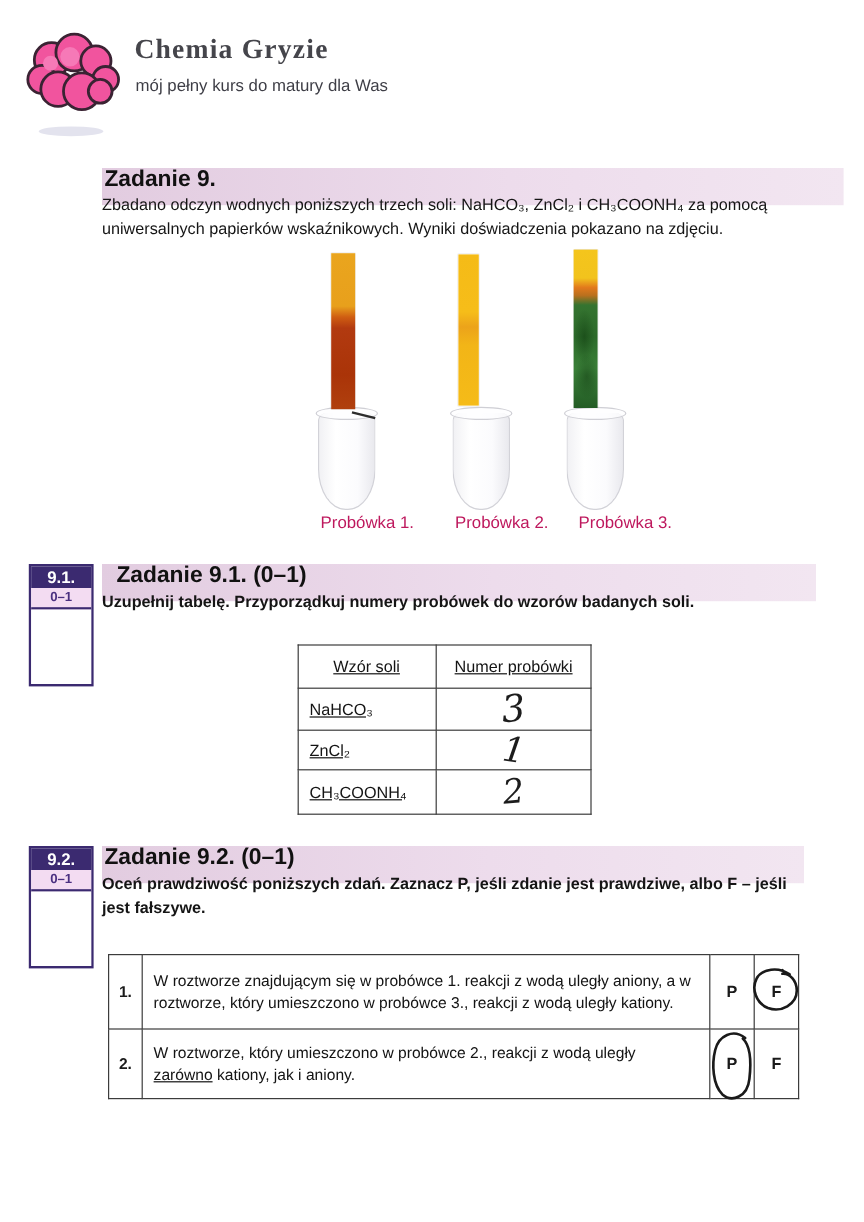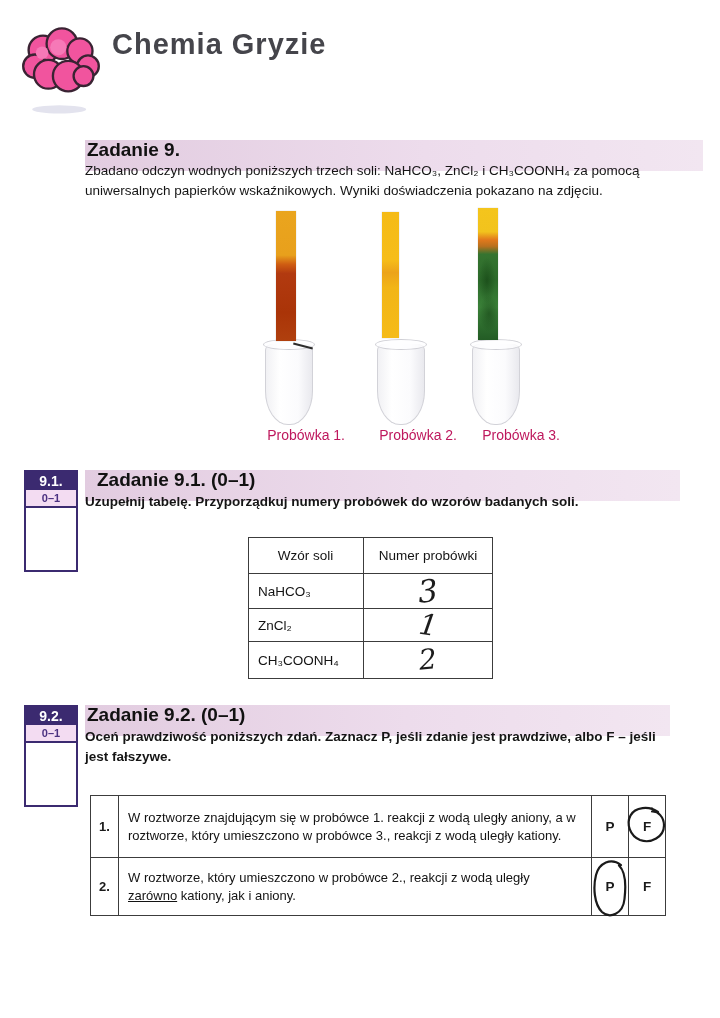--- a/index.html
+++ b/index.html
@@ -3,22 +3,22 @@
 <meta charset="utf-8">
 <style>
   html,body { margin:0; padding:0; background:#fff; }
   #page {
     position:relative; width:720px; height:1018px; background:#ffffff;
     font-family:"Liberation Sans","DejaVu Sans",sans-serif; color:#1a1a1a;
     overflow:hidden;
   }
   
   #brain-svg { position:absolute; left:16px; top:20px; }
-  #brand-title { position:absolute; left:112px; top:28px; font-size:29px; font-weight:bold;
-    color:#45454b; letter-spacing:1px; }
+  #brand-title { position:absolute; left:112px; top:28px; font-size:23px; font-weight:bold;
+    color:#45454b; letter-spacing:1px;font-family:Liberation Serif, serif; }
   #brand-subtitle { position:absolute; left:113px; top:63px; font-size:14px; color:#3e3e46; }
   
   .bar { position:absolute; height:31px; background:linear-gradient(90deg,#e2cce0,#eddcec 55%,#f2e6f1);
     font-size:19px; font-weight:bold; line-height:19px; padding-left:2px; color:#111; }
   #bar-9   { left:85px; top:140px; width:616px; }
   #bar-9-1 { left:85px; top:470px; width:583px;padding-left:12px; }
   #bar-9-2 { left:85px; top:705px; width:583px; }
   
   .para { position:absolute; font-size:13.5px; line-height:20px; color:#151515; }
   #p-9    { left:85px; top:161px; width:566px; }
@@ -51,21 +51,21 @@
     border:1px solid #cfcfd5; border-radius:50%; background:rgba(253,253,255,0.75); }
   #tube-1 { left:265px; top:344px; }
   #tube-2 { left:377px; top:344px; }
   #tube-3 { left:472px; top:344px; }
   .tube-label { position:absolute; top:427px; width:120px; text-align:right; font-size:14px; color:#be185d; }
   #tube-label-1 { left:225px; } #tube-label-2 { left:337px; } #tube-label-3 { left:440px; }
   #scratch { position:absolute; left:293px; top:345px; width:20px; height:2px; background:#2c2c2c;
     transform:rotate(14deg); z-index:4; }
   
   #table-9-1 { position:absolute; left:248px; top:537px; border-collapse:collapse; }
-  #table-9-1 td { border:1.5px solid #3c3c3c; font-size:13.5px; color:#141414; box-sizing:border-box; }
+  #table-9-1 td { border:1.5px solid #3c3c3c; font-size:13.5px; color:#141414; box-sizing:border-box;text-decoration:underline; }
   #table-9-1 .hdr { text-align:center; height:36px; }
   #table-9-1 .salt { width:115px; padding-left:9px; }
   #table-9-1 .ans  { width:129px; text-align:center; }
   .hand { font-family:"DejaVu Serif",serif; font-style:italic; color:#1c1c1c;
     display:inline-block; transform:rotate(-5deg); line-height:1; }
   
   #table-9-2 { position:absolute; left:90px; top:795px; border-collapse:collapse; }
   #table-9-2 td { border:1.5px solid #3c3c3c; box-sizing:border-box; }
   #table-9-2 .rownum { width:28px; text-align:center; font-weight:bold; font-size:13px; }
   #table-9-2 .stmt { width:473px; font-size:13px; line-height:17.5px; padding:4px 9px; color:#131313; }
@@ -91,20 +91,21 @@
       <circle cx="36" cy="60" r="16"></circle>
       <circle cx="58" cy="62" r="17"></circle>
       <circle cx="75" cy="62" r="11"></circle>
     </g>
     <g fill="#f679b7" stroke="none">
       <circle cx="47" cy="30" r="9"></circle>
       <circle cx="29" cy="36" r="7"></circle>
     </g>
   </svg>
   <div id="brand-title">Chemia Gryzie</div>
+  <div id="brand-subtitle">mój pełny kurs do matury dla Was</div>
 
   <div class="bar" id="bar-9">
     <span>Zadanie 9.</span>
   </div>
   <div class="para" id="p-9">Zbadano odczyn wodnych poniższych trzech soli: NaHCO₃, ZnCl₂ i CH₃COONH₄ za pomocą uniwersalnych papierków wskaźnikowych. Wyniki doświadczenia pokazano na zdjęciu.</div>
 
   <div class="strip" id="strip-1"></div>
   <div class="strip" id="strip-2"></div>
   <div class="strip" id="strip-3"></div>
   <div class="tube" id="tube-1"></div>

